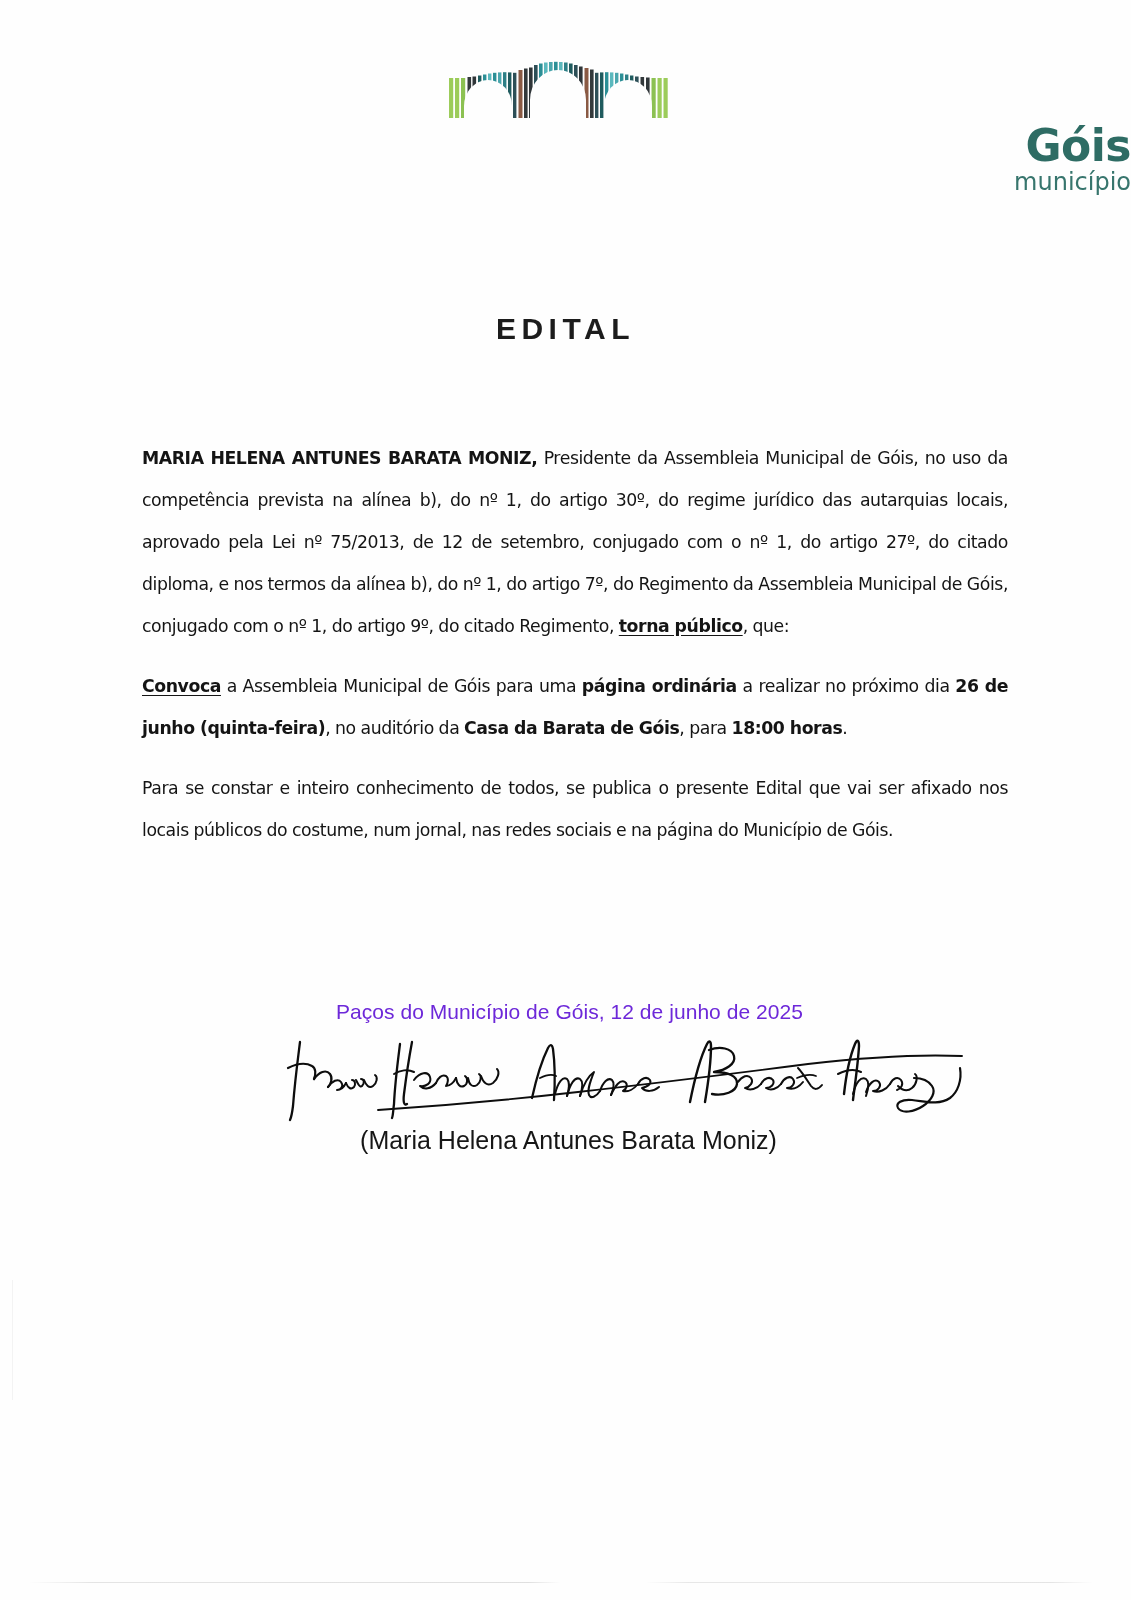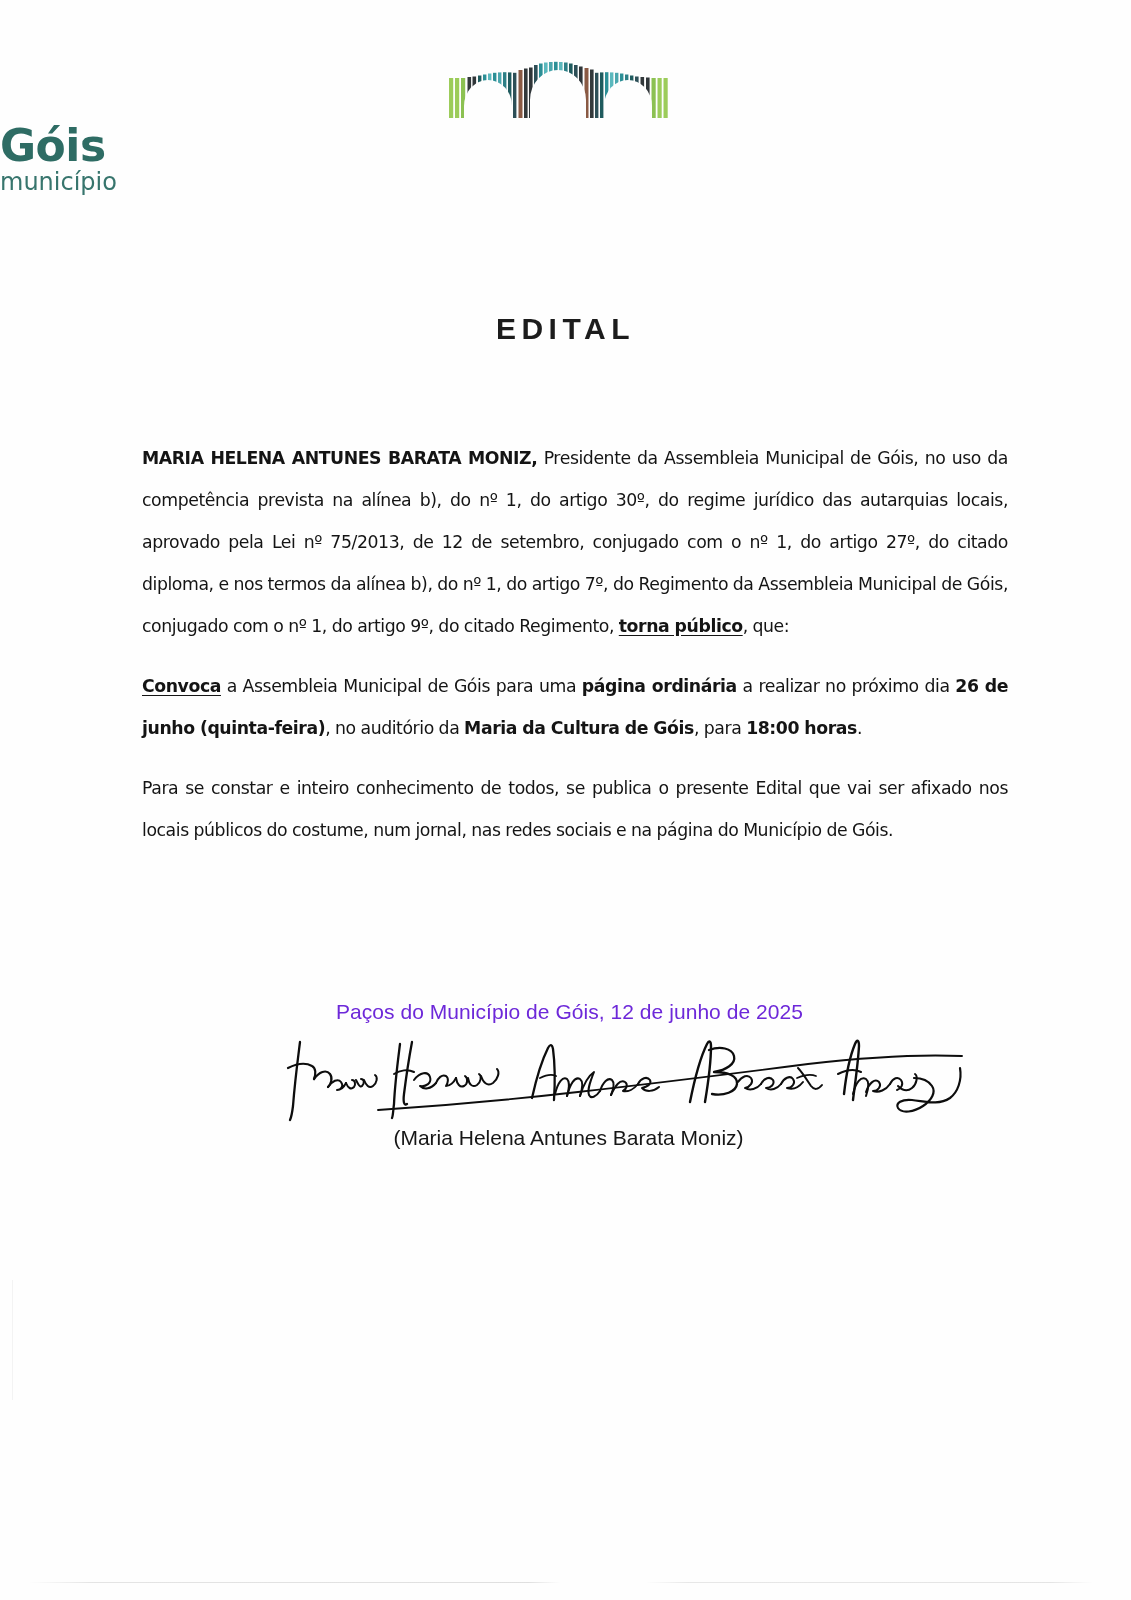--- a/index.html
+++ b/index.html
@@ -49,21 +49,21 @@
     height: 120px;
     background: rgba(0,0,0,0.045);
   }
 
   
   .letterhead {
     position: absolute;
     top: 0;
     left: 0;
     right: 0;
-    text-align: left;
+    text-align: right;
   }
 
   .logo-mark {
     margin: 56px auto 0;
     width: 240px;
     height: 62px;
     display: block;
   }
 
   .logo-wordmark {
@@ -164,21 +164,21 @@
     left: 278px;
     top: 0;
     width: 690px;
     height: 96px;
   }
 
   .closing-name {
     margin-top: 2px;
     margin-left: 6px;
     font-family: "Liberation Sans", sans-serif;
-    font-size: 21px;
+    font-size: 25px;
     color: #161616;
     text-align: center;
   }
 </style>
 </head>
 <body>
 
 <div class="page">
 
   <div class="letterhead">
@@ -251,21 +251,21 @@
     <div class="logo-wordmark">Góis</div>
     <div class="logo-subword">município</div>
   </div>
 
   <div class="doc-title">EDITAL</div>
 
   <div class="body-block">
 
     <p class="para"><b>MARIA HELENA ANTUNES BARATA MONIZ,</b><span> Presidente da Assembleia Municipal de Góis, no uso da competência prevista na alínea b), do nº 1, do artigo 30º, do regime jurídico das autarquias locais, aprovado pela Lei nº 75/2013, de 12 de setembro, conjugado com o nº 1, do artigo 27º, do citado diploma, e nos termos da alínea b), do nº 1, do artigo 7º, do Regimento da Assembleia Municipal de Góis, conjugado com o nº 1, do artigo 9º, do citado Regimento, </span><u class="bold-u">torna público</u><span>, que:</span></p>
 
-    <p class="para"><u class="bold-u">Convoca</u><span> a Assembleia Municipal de Góis para uma </span><b>página ordinária</b><span> a realizar no próximo dia </span><b>26 de junho (quinta-feira)</b><span>, no auditório da </span><b>Maria da Cultura de Góis</b><span>, para </span><b>18:00 horas</b><span>.</span></p>
+    <p class="para"><u class="bold-u">Convoca</u><span> a Assembleia Municipal de Góis para uma </span><b>página ordinária</b><span> a realizar no próximo dia </span><b>26 de junho (quinta-feira)</b><span>, no auditório da </span><b>Casa da Barata de Góis</b><span>, para </span><b>18:00 horas</b><span>.</span></p>
 
     <p class="para">Para se constar e inteiro conhecimento de todos, se publica o presente Edital que vai ser afixado nos locais públicos do costume, num jornal, nas redes sociais e na página do Município de Góis.</p>
   </div>
 
   <div class="closing">
     <div class="closing-line closing-place">Paços do Município de Góis, 12 de junho de 2025</div>
 
     <div class="signature-wrap">
       <svg class="signature-svg" viewBox="0 0 690 96" aria-hidden="true">
         <g fill="none" stroke="#0d0d0d" stroke-linecap="round" stroke-linejoin="round">

